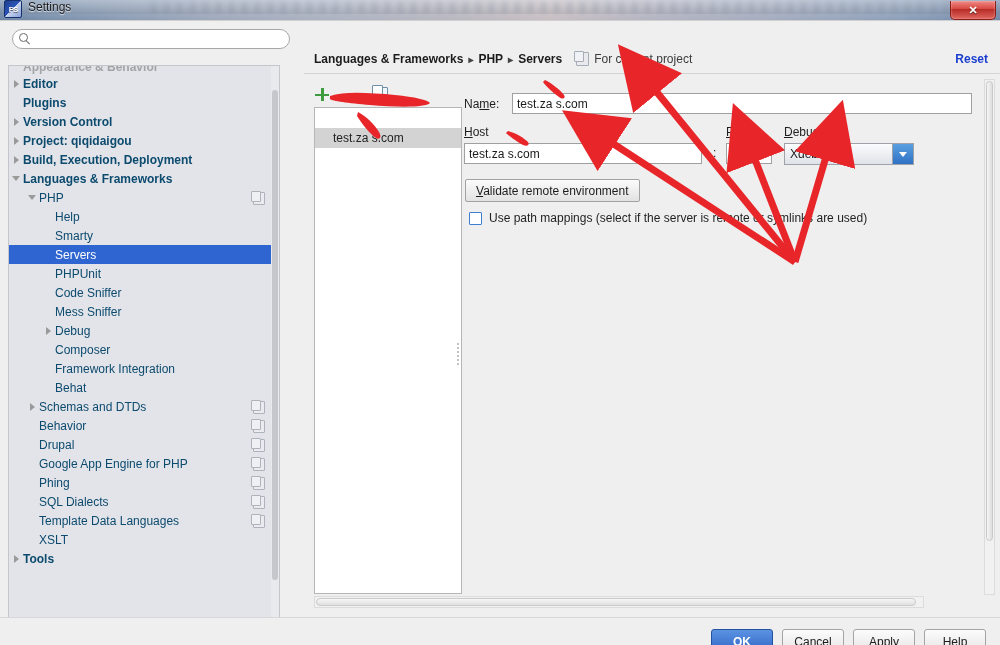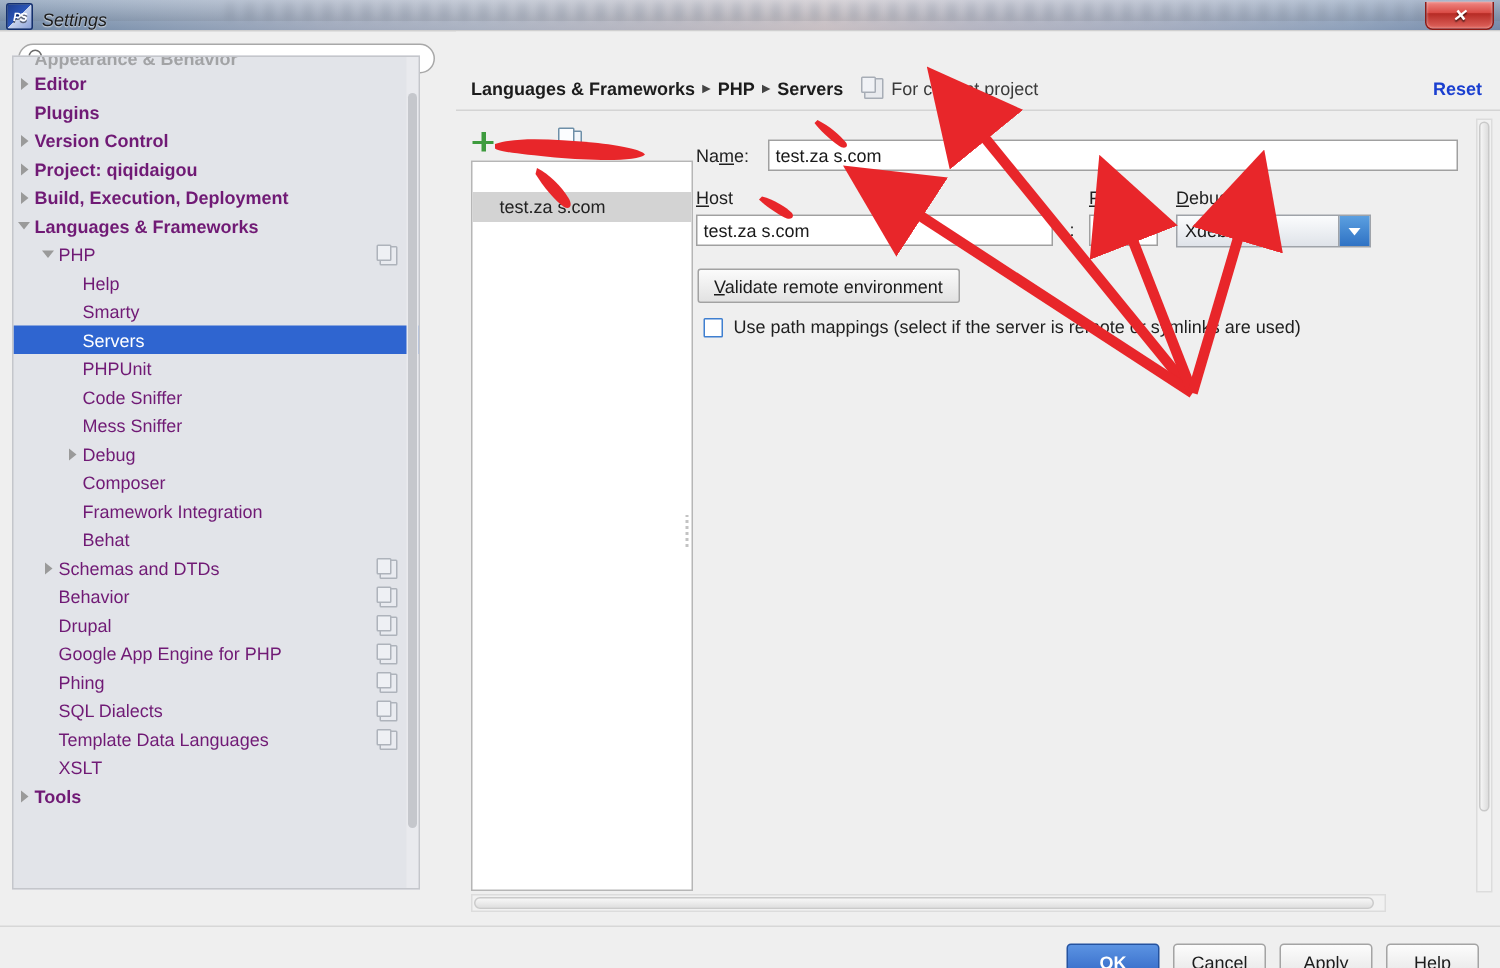--- a/index.html
+++ b/index.html
@@ -40,21 +40,21 @@
   }
 
   
   .window {
     position: absolute; left: 0; top: 0;
     width: 1000px; height: 645px;
   }
   .titlebar {
     position: absolute; left: 0; top: 0; width: 1000px; height: 20px;
     background: linear-gradient(180deg, rgba(228,234,243,.55), rgba(200,210,225,.35));
-    display: flex; align-items: flex-end; font-style: italic;
+    display: flex; align-items: flex-start;
   }
   .title-icon {
     width: 16px; height: 16px; margin-left: 4px; margin-right: 6px;
     background: linear-gradient(135deg, #1f3f8f 0%, #2a55b8 48%, #c8d4ee 50%, #8aa0d8 100%);
     border: 1px solid #15306e;
     border-radius: 2px;
     position: relative;
     flex: none;
   }
   .title-icon::after {
@@ -117,41 +117,41 @@
     width: 5px; height: 1.3px; background: #6b6b6b;
     transform: rotate(45deg); transform-origin: left center;
   }
   .search-input {
     border: none; outline: none; background: transparent;
     font-family: "Liberation Sans", sans-serif; font-size: 12px;
     flex: 1; height: 16px; padding: 0 4px; color: #222;
   }
 
   .tree {
-    position: absolute; left: 4px; top: 12px;
+    position: absolute; left: 4px; top: 40px;
     width: 272px; height: 556px;
     background: #e2e4e9;
     border: 1px solid #c4c6cb;
     box-sizing: border-box;
     overflow: hidden;
   }
   .tree-scroll-track {
     position: absolute; right: 0; top: 0; width: 8px; height: 100%;
     background: #e9eaee;
   }
   .tree-scroll-thumb {
     position: absolute; right: 1px; top: 24px;
     width: 6px; height: 490px;
     background: #c5c7cc; border-radius: 3px;
   }
   .row {
     height: 19px; display: flex; align-items: center;
     position: relative; padding-right: 12px;
     white-space: nowrap;
-    color: #701a75;
+    color: #0c4a6e;
   }
   .row.sel { background: #2f65d0; color: #fff; }
   .row.bold { font-weight: bold; }
   .arrow {
     width: 14px; height: 19px; flex: none;
     display: flex; align-items: center; justify-content: center;
   }
   .arrow.collapsed::before {
     content: ""; border-left: 5px solid #9a9a9a;
     border-top: 4px solid transparent; border-bottom: 4px solid transparent;

